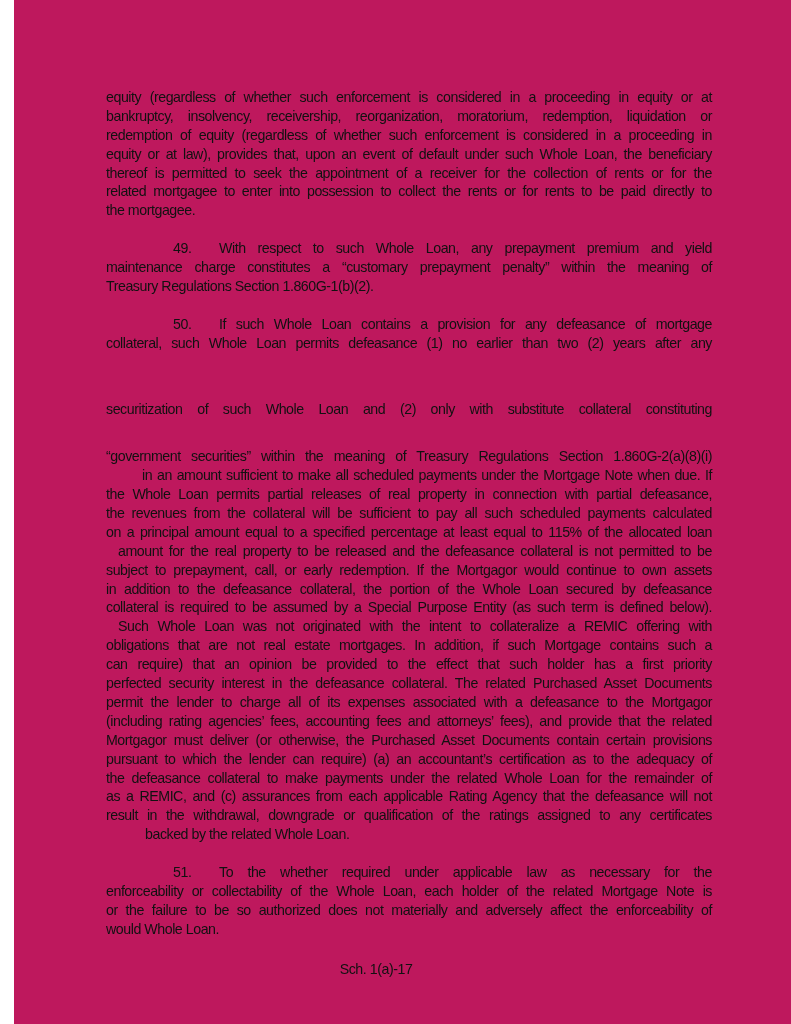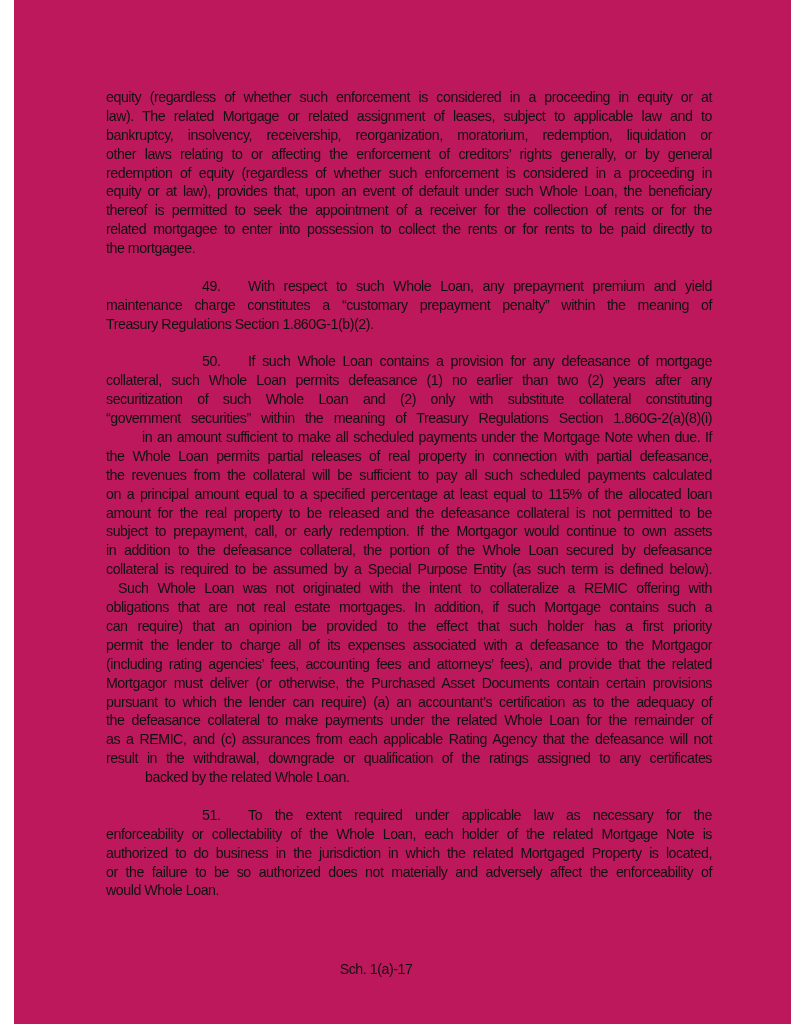--- a/index.html
+++ b/index.html
@@ -42,21 +42,21 @@
       white-space: nowrap;
       text-align: justify;
       text-align-last: justify;
       transform-origin: left center;
     }
     .line.last {
       text-align-last: left;
     }
     .num {
       display: inline-block;
-      margin-left: 96px;
+      margin-left: 67px;
       width: 46px;
     }
     .footer {
       position: absolute;
       left: 0;
       width: 724px;
       top: 960px;
       text-align: center;
       font-size: 14.2px;
       letter-spacing: -0.45px;
@@ -64,66 +64,64 @@
     }
   </style>
 </head>
 <body>
 
 <div class="page">
   <div class="body-text">
 
     <p class="para">
       <span class="line" style="display: block;">equity (regardless of whether such enforcement is considered in a proceeding in equity or at</span>
-      <span class="line" style="display: block;">law).  The related Mortgage or related assignment of leases, subject to applicable law and to</span>
       <span class="line" style="display: block;">bankruptcy, insolvency, receivership, reorganization, moratorium, redemption, liquidation or</span>
-      <span class="line" style="display: block;">other laws relating to or affecting the enforcement of creditors’ rights generally, or by general</span>
       <span class="line" style="display: block;">redemption of equity (regardless of whether such enforcement is considered in a proceeding in</span>
       <span class="line" style="display: block;">equity or at law), provides that, upon an event of default under such Whole Loan, the beneficiary</span>
       <span class="line" style="display: block;">thereof is permitted to seek the appointment of a receiver for the collection of rents or for the</span>
       <span class="line" style="display: block;">related mortgagee to enter into possession to collect the rents or for rents to be paid directly to</span>
       <span class="line last" style="display: block;">the mortgagee.</span>
     </p>
 
     <p class="para">
       <span class="line" style="display: block;"><span class="num">49.</span><span>With respect to such Whole Loan, any prepayment premium and yield</span></span>
       <span class="line" style="display: block;">maintenance charge constitutes a “customary prepayment penalty” within the meaning of</span>
       <span class="line last" style="display: block;">Treasury Regulations Section 1.860G-1(b)(2).</span>
     </p>
 
     <p class="para">
       <span class="line" style="display: block;"><span class="num">50.</span><span>If such Whole Loan contains a provision for any defeasance of mortgage</span></span>
       <span class="line" style="display: block;">collateral, such Whole Loan permits defeasance (1) no earlier than two (2) years after any</span>
-      <span class="line" style="display: block;">securitization of such Whole Loan and (2) only with substitute collateral constituting</span>
-      <span class="line" style="display: block;">“government securities” within the meaning of Treasury Regulations Section 1.860G-2(a)(8)(i)</span>
+      <span class="line" style="display: block; margin-top: 48px;">securitization of such Whole Loan and (2) only with substitute collateral constituting</span>
+      <span class="line" style="display: block; margin-top: 28px;">“government securities” within the meaning of Treasury Regulations Section 1.860G-2(a)(8)(i)</span>
       <span class="line" style="display: block; margin-left: 36px;">in an amount sufficient to make all scheduled payments under the Mortgage Note when due.  If</span>
       <span class="line" style="display: block;">the Whole Loan permits partial releases of real property in connection with partial defeasance,</span>
       <span class="line" style="display: block;">the revenues from the collateral will be sufficient to pay all such scheduled payments calculated</span>
       <span class="line" style="display: block;">on a principal amount equal to a specified percentage at least equal to 115% of the allocated loan</span>
-      <span class="line" style="display: block;">amount for the real property to be released and the defeasance collateral is not permitted to be</span>
+      <span class="line" style="display: block; margin-left: 12px;">amount for the real property to be released and the defeasance collateral is not permitted to be</span>
       <span class="line" style="display: block;">subject to prepayment, call, or early redemption.  If the Mortgagor would continue to own assets</span>
       <span class="line" style="display: block;">in addition to the defeasance collateral, the portion of the Whole Loan secured by defeasance</span>
       <span class="line" style="display: block;">collateral is required to be assumed by a Special Purpose Entity (as such term is defined below).</span>
       <span class="line" style="display: block; margin-left: 12px;">Such Whole Loan was not originated with the intent to collateralize a REMIC offering with</span>
       <span class="line" style="display: block;">obligations that are not real estate mortgages.  In addition, if such Mortgage contains such a</span>
       <span class="line" style="display: block;">can require) that an opinion be provided to the effect that such holder has a first priority</span>
+      <span class="line" style="display: block;">perfected security interest in the defeasance collateral.  The related Purchased Asset Documents</span>
       <span class="line" style="display: block;">permit the lender to charge all of its expenses associated with a defeasance to the Mortgagor</span>
       <span class="line" style="display: block;">(including rating agencies’ fees, accounting fees and attorneys’ fees), and provide that the related</span>
       <span class="line" style="display: block;">Mortgagor must deliver (or otherwise, the Purchased Asset Documents contain certain provisions</span>
       <span class="line" style="display: block;">pursuant to which the lender can require) (a) an accountant’s certification as to the adequacy of</span>
       <span class="line" style="display: block;">the defeasance collateral to make payments under the related Whole Loan for the remainder of</span>
       <span class="line" style="display: block;">as a REMIC, and (c) assurances from each applicable Rating Agency that the defeasance will not</span>
       <span class="line" style="display: block;">result in the withdrawal, downgrade or qualification of the ratings assigned to any certificates</span>
       <span class="line last" style="display: block; margin-left: 39px;">backed by the related Whole Loan.</span>
     </p>
 
     <p class="para">
-      <span class="line" style="display: block;"><span class="num">51.</span><span>To the extent required under applicable law as necessary for the</span></span>
+      <span class="line" style="display: block;"><span class="num">51.</span><span>To the whether required under applicable law as necessary for the</span></span>
       <span class="line" style="display: block;">enforceability or collectability of the Whole Loan, each holder of the related Mortgage Note is</span>
-      <span class="line" style="display: block;">authorized to do business in the jurisdiction in which the related Mortgaged Property is located,</span>
       <span class="line" style="display: block;">or the failure to be so authorized does not materially and adversely affect the enforceability of</span>
       <span class="line last" style="display: block;">would Whole Loan.</span>
     </p>
 
   </div>
 
   <div class="footer">Sch. 1(a)-17</div>
 </div>
 
 </body></html>

